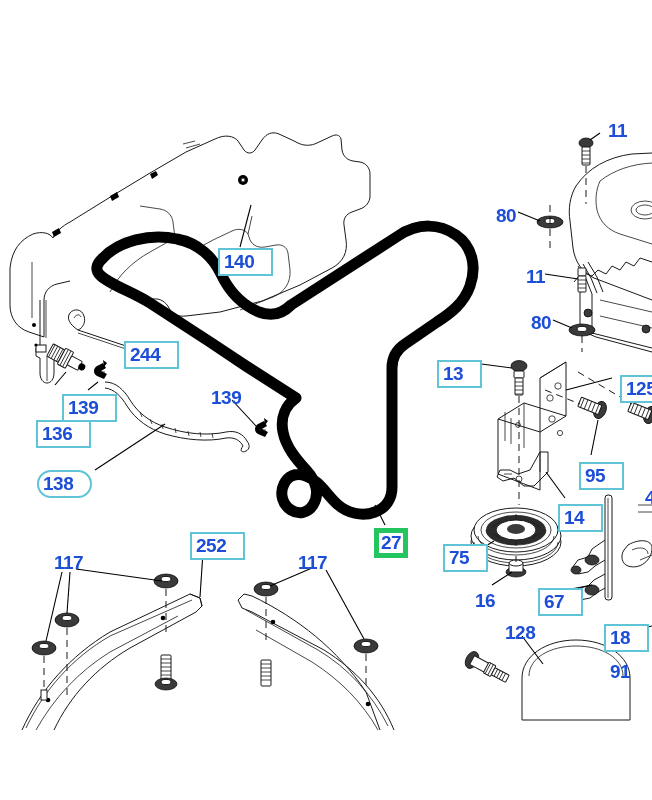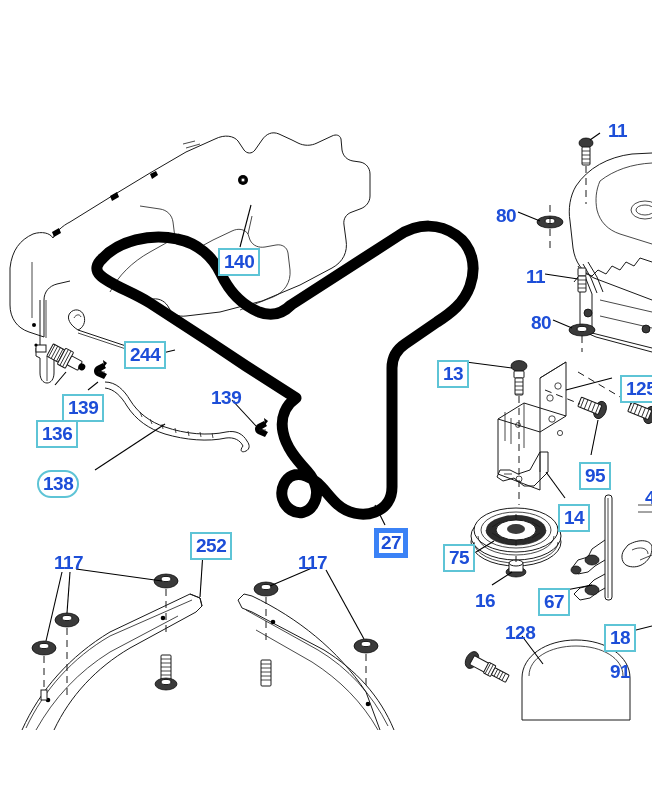--- a/index.html
+++ b/index.html
@@ -30,24 +30,24 @@
     font-weight: bold;
     font-size: 19px;
     line-height: 1;
     color: #1d4ed8;
     white-space: nowrap;
     letter-spacing: -0.5px;
   }
   .callout.boxed {
     border: 2px solid #5ec4d6;
     background: #ffffff;
-    padding: 2px 4px 3px 4px;
+    padding: 2px 17px 3px 4px;
   }
   .callout.highlight {
-    border: 5px solid #3b82f6;
+    border: 5px solid #22c55e;
     background: #ffffff;
     padding: 0px 2px 1px 2px;
   }
   .callout.plain {
     background: transparent;
     padding: 1px 2px;
   }
 </style>
 </head>
 <body>

